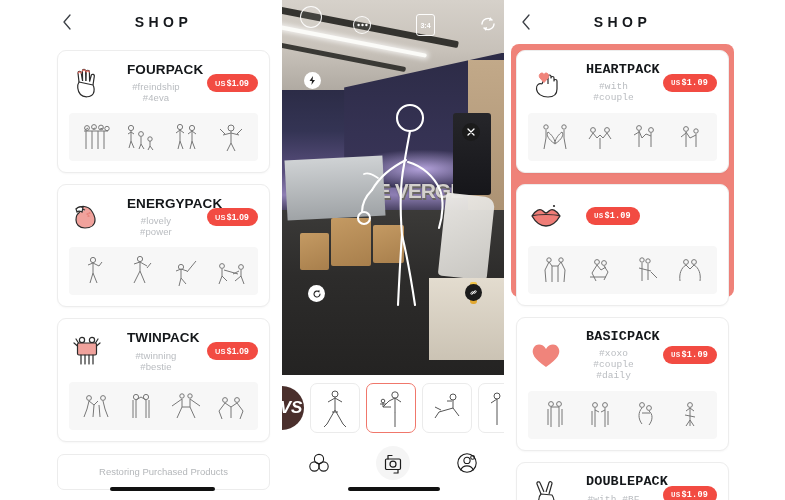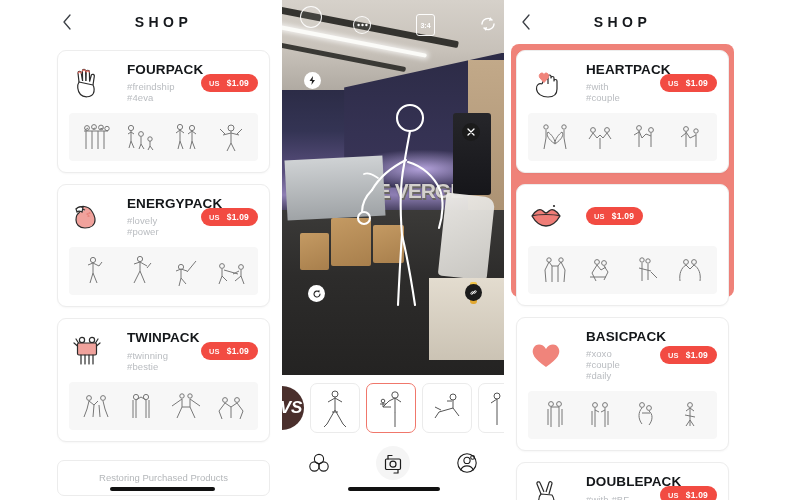--- a/index.html
+++ b/index.html
@@ -2,21 +2,21 @@
 <html><head>
 <meta charset="utf-8">
 <style>
   * { box-sizing: border-box; margin: 0; padding: 0; }
   html, body {
     width: 785px; height: 500px;
     background: #ffffff;
     font-family: "Liberation Sans", sans-serif;
     overflow: hidden;
   }
-  .stage { position: relative; width: 785px; height: 500px; background: #fff; }
+  .stage { position: relative; width: 785px; height: 500px; background: #fff; text-align: center; }
 
   
   .panel {
     position: absolute; top: 0; height: 500px;
     background: #ffffff; overflow: hidden;
   }
   .panel-left  { left: 45px;  width: 237px; }
   .panel-mid   { left: 282px; width: 222px; background: #fff; }
   .panel-right { left: 504px; width: 237px; }
 
@@ -78,54 +78,54 @@
     background: #f24b42;
     color: #ffffff;
     border-radius: 11px;
     padding: 4px 9px 4px 8px;
     font-size: 8.5px;
     font-weight: bold;
     white-space: nowrap;
     letter-spacing: 0.2px;
     cursor: pointer;
   }
-  .price-badge .cur { font-size: 7.5px; opacity: 0.92; margin-right: 7px; }
+  .price-badge .cur { font-size: 7.5px; opacity: 0.92; margin-right: 1px; }
 
   .sticker-strip {
     margin-top: 10px;
     background: #f7f7f7;
     border-radius: 4px;
     height: 48px;
     display: flex; align-items: center; justify-content: space-around;
     padding: 0 5px;
   }
   .sticker-thumb { width: 40px; height: 40px; opacity: 0.92; }
   .sticker-thumb svg { display:block; width:100%; height:100%; }
 
   
   .restore-btn {
-    margin-top: 18px;
+    margin-top: 12px;
     border: 1px solid #ececec;
     border-radius: 7px;
     height: 36px;
     display: flex; align-items: center; justify-content: center;
     font-size: 9.5px; color: #b4b7ba;
     background: #fff; cursor: pointer;
   }
 
   
   .highlight-block {
     position: absolute;
     left: 7px; right: 7px;
     background: #ef8279;
     border-radius: 8px;
     z-index: 0;
   }
   .shop-list-right { position: relative; }
-  .shop-list-right .pack-card { position: relative; z-index: 2; }
+  .shop-list-right .pack-card { position: relative; z-index: 2; font-family: Liberation Mono, monospace; }
 
   
   .cam-area {
     position: absolute; left: 0; top: 0;
     width: 222px; height: 375px;
     overflow: hidden;
   }
   .cam-photo {
     position: absolute; inset: 0;
     background:

